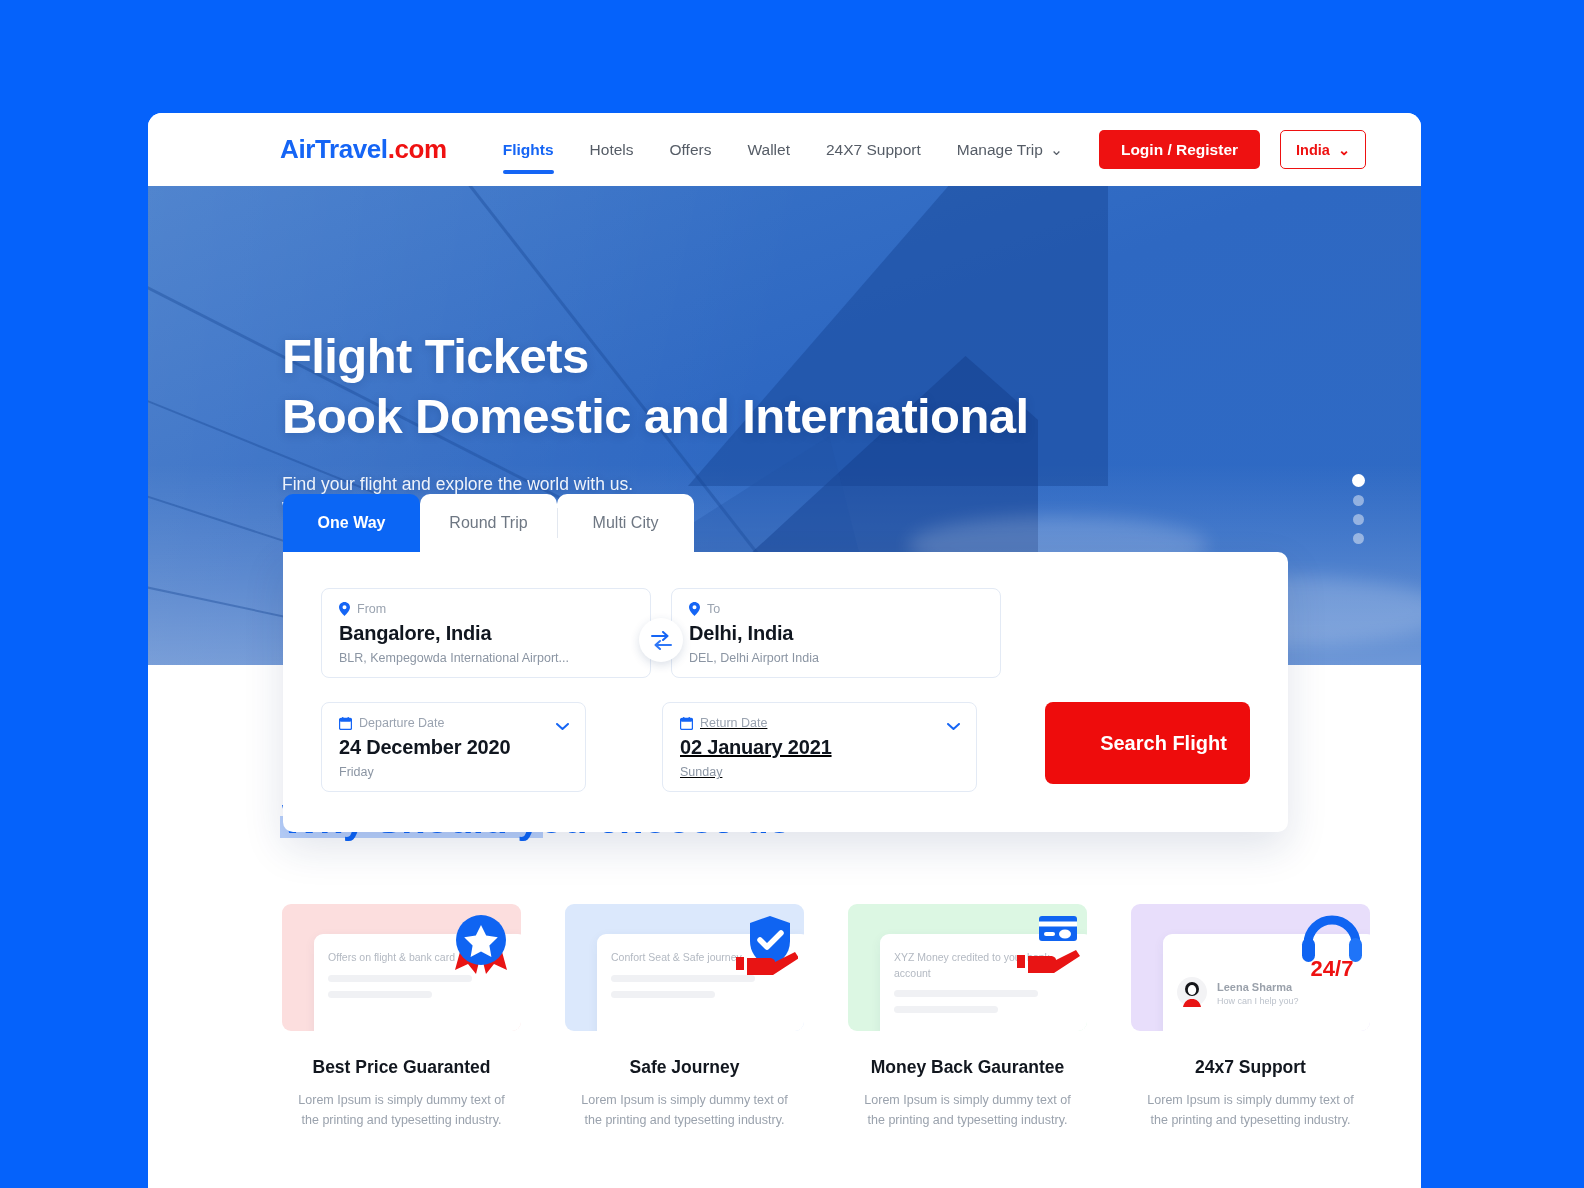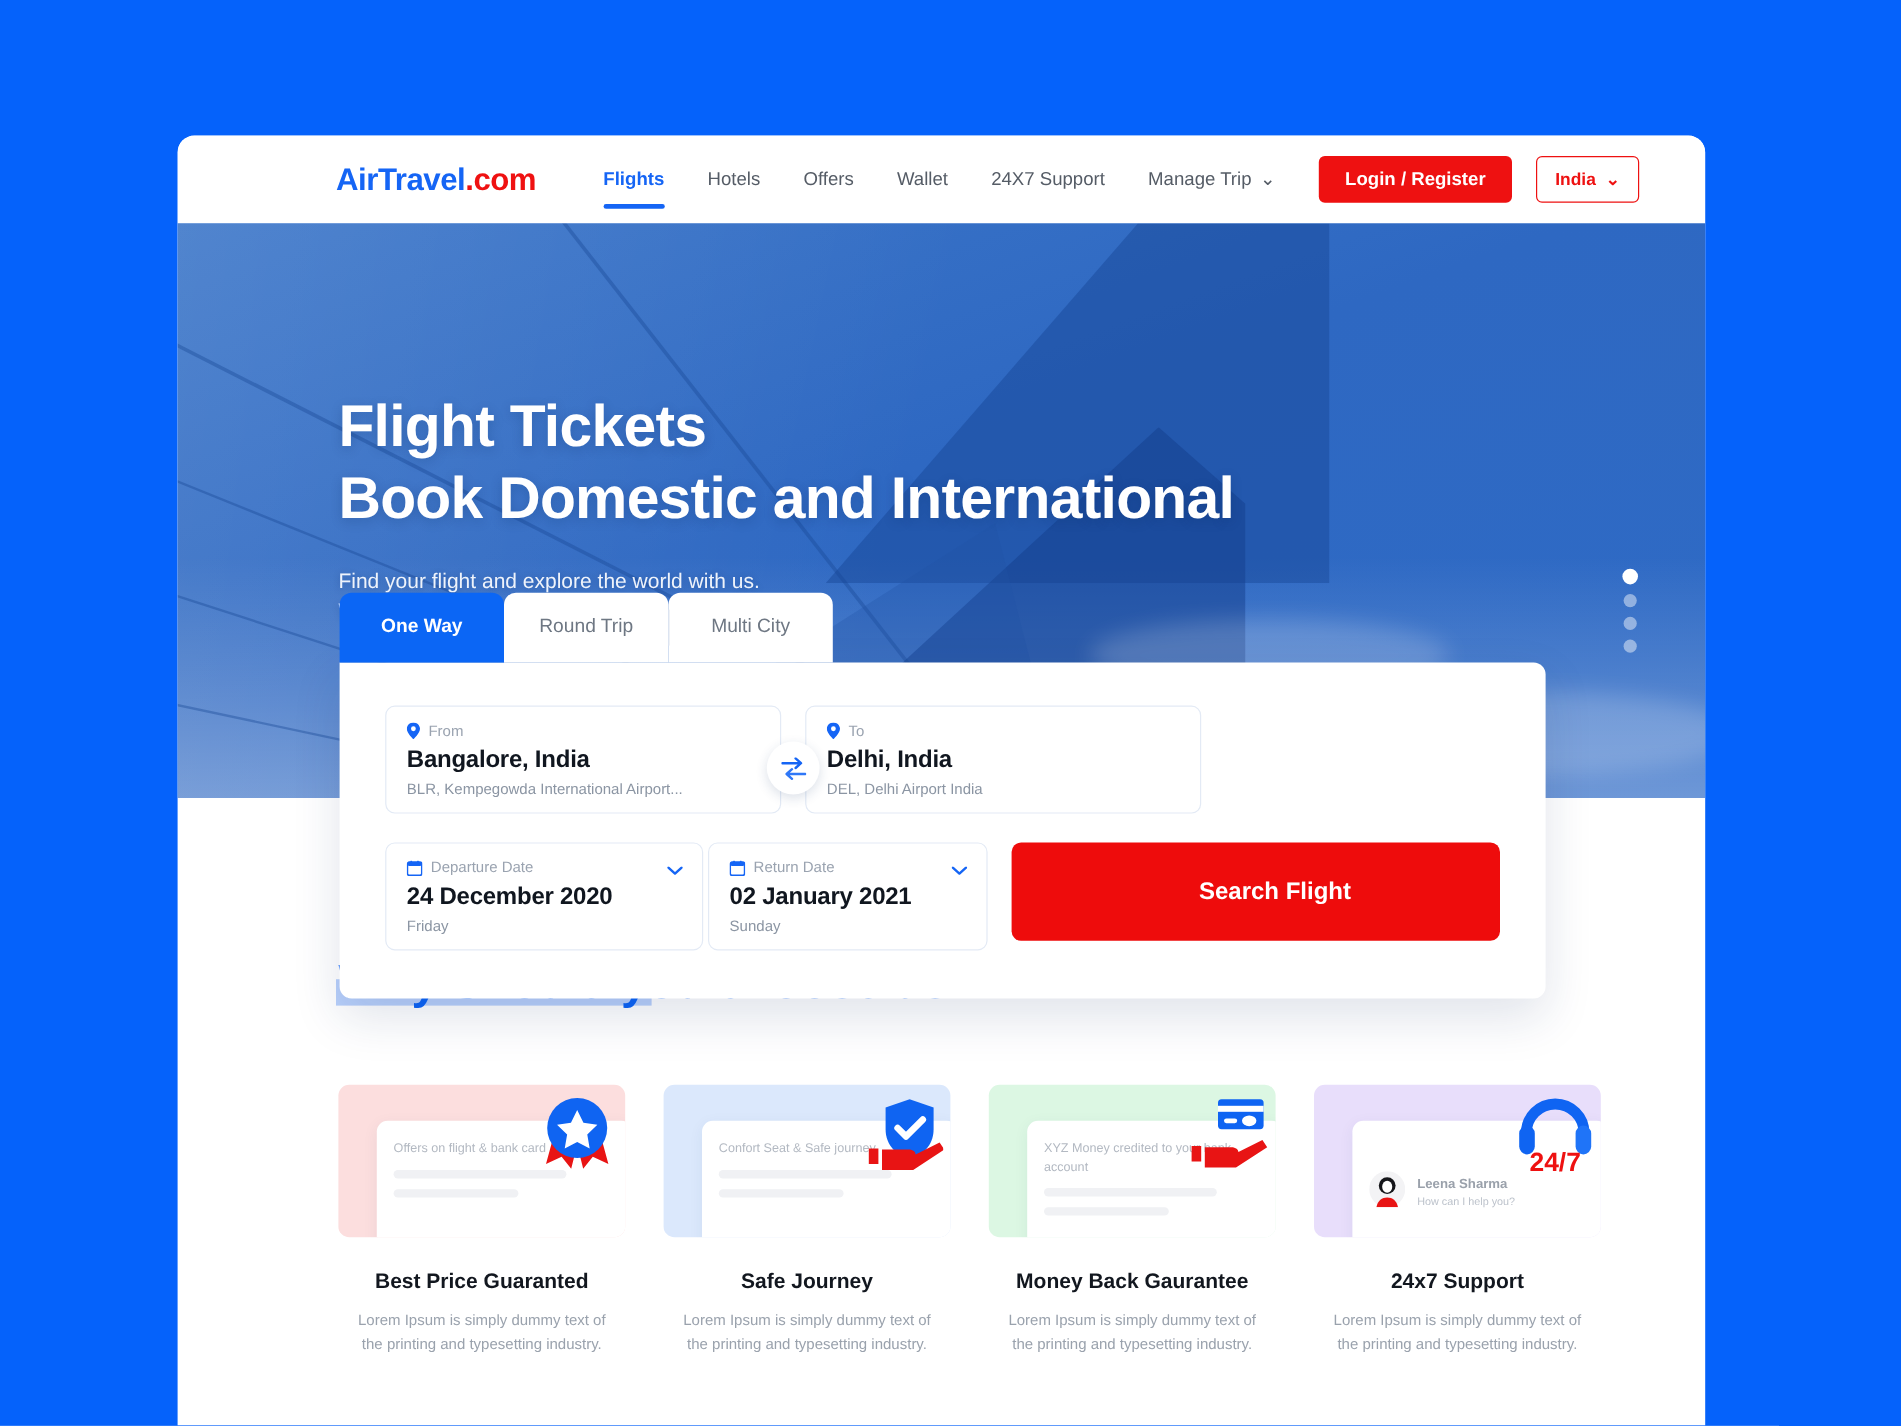--- a/index.html
+++ b/index.html
@@ -111,36 +111,36 @@
   .tab.div::before{
     content:""; position:absolute; left:0; top:14px; bottom:14px; width:1px;
     background:#e3e8f0;
   }
   .panel {
     background:#fff; border-radius:0 10px 10px 10px;
     box-shadow:0 16px 40px rgba(25,50,100,.13);
     padding:36px 38px 40px 38px;
   }
   .row { display:flex; align-items:flex-start; position:relative; }
-  .row + .row { margin-top:24px; }
+  .row + .row { margin-top:24px;gap:48px; }
 
   .fld {
     border:1.4px solid #e3eaf5; border-radius:8px;
     padding:13px 17px 12px 17px; position:relative; background:#fff; cursor:pointer;
   }
   .fld-lbl { display:flex; align-items:center; gap:7px; font-size:12.5px; color:#9aa3b0; }
   .fld-val { font-size:20px; font-weight:bold; color:#10161f; margin-top:6px; letter-spacing:-0.2px; }
   .fld-sub { font-size:12.5px; color:#8b95a3; margin-top:6px; }
   .fld .chev { position:absolute; right:16px; top:14px; }
 
   .f-from { width:330px; }
   .f-to   { width:330px; margin-left:20px; }
   .f-trav { width:220px; margin-left:20px; }
   .f-dep  { width:265px; }
-  .f-ret  { width:233px; margin-left:4px; }
+  .f-ret  { width:315px; margin-left:28px;text-decoration:underline; }
 
   .swap {
     position:absolute; left:318px; top:30px; width:44px; height:44px;
     background:#fff; border-radius:50%; box-shadow:0 3px 10px rgba(30,60,110,.16);
     display:flex; align-items:center; justify-content:center; z-index:3; cursor:pointer;
   }
   .btn-search {
     margin-left:20px; flex:1; background:#ee0c0c; color:#fff;
     font-size:20px; font-weight:bold; border-radius:8px;
     display:flex; align-items:center; justify-content:center;
@@ -152,21 +152,21 @@
   .why-h { position:relative; display:inline-block; }
   .why-h .hl {
     position:absolute; left:-2px; bottom:4px; width:263px; height:22px;
     background:#b8d0fb; z-index:0;
   }
   .why-h span.t {
     position:relative; z-index:1; color:#0b63f6;
     font-size:40px; font-weight:bold; letter-spacing:-0.6px;
   }
 
-  .cards { display:flex; gap:32px; margin-top:62px; }
+  .cards { display:flex; gap:44px; margin-top:62px; }
   .card { width:239px; }
   .thumb {
     height:127px; border-radius:9px; position:relative; overflow:hidden;
   }
   .thumb .inner {
     position:absolute; left:32px; top:30px; right:-6px; bottom:-14px;
     background:#fff; border-radius:9px; padding:16px 14px;
     box-shadow:0 3px 12px rgba(40,60,100,.06);
   }
   .inner-t { font-size:10.5px; color:#b3b9c2; line-height:1.48; }

